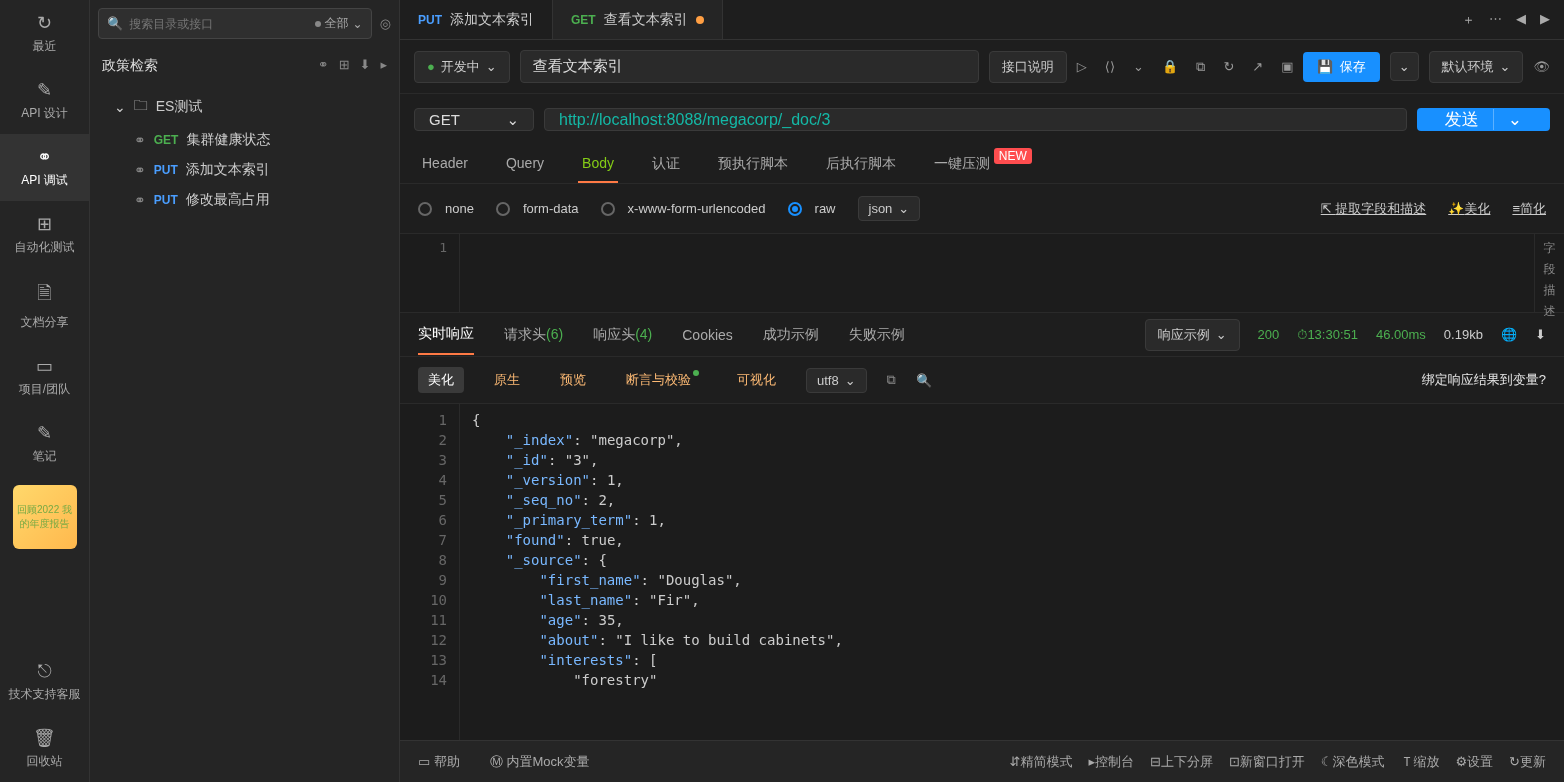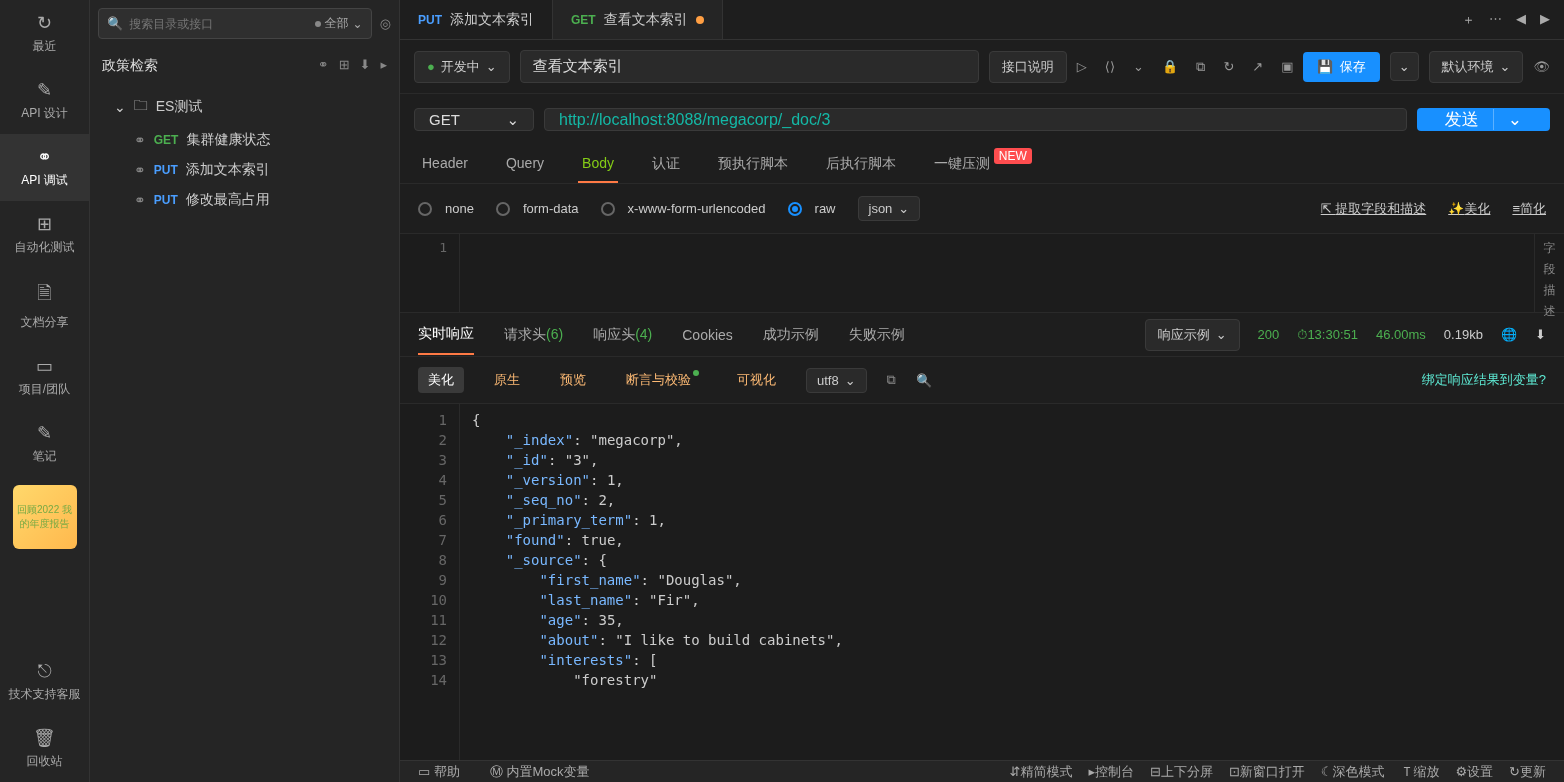--- a/index.html
+++ b/index.html
@@ -60,21 +60,21 @@
 .resp-right { margin-left:auto; display:flex; gap:18px; align-items:center; font-size:13px; }
 .green { color:#4caf50; }
 .view-opts { display:flex; align-items:center; gap:20px; padding:10px 18px; border-bottom:1px solid #2a2a2a; }
 .view-opt { cursor:pointer; color:#fdba74; padding:4px 10px; border-radius:4px; }
 .view-opt.active { background:#3a3a3a; color:#fff; }
 .view-opt .gd { width:6px;height:6px;background:#4caf50;border-radius:50%;display:inline-block;position:relative;top:-8px;left:2px; }
 .json-view { flex:1; display:flex; font-family:Consolas,monospace; font-size:14px; overflow:hidden; background:#1c1c1c; }
 .json-gut { width:60px; text-align:right; padding:6px 12px; color:#666; border-right:1px solid #2a2a2a; line-height:20px; }
 .json-body { padding:6px 12px; line-height:20px; white-space:pre; }
 .k { color:#79b8ff; } .p { color:#ccc; }
-.bottom-bar { height:22px; background:#252525; border-top:1px solid #333; display:flex; align-items:center; padding:0 18px; gap:30px; color:#aaa; font-size:13px; }
+.bottom-bar { height:42px; background:#252525; border-top:1px solid #333; display:flex; align-items:center; padding:0 18px; gap:30px; color:#aaa; font-size:13px; }
 .bottom-bar .r { margin-left:auto; display:flex; gap:16px;text-align:right; }
 .count { color:#4caf50; }
 </style>
 </head>
 <body>
 
 <div class="leftbar">
   <div class="item"><span class="icon">↻</span><span>最近</span></div>
   <div class="item"><span class="icon">✎</span><span>API 设计</span></div>
   <div class="item active"><span class="icon">⚭</span><span>API 调试</span></div>
@@ -272,21 +272,21 @@
     <div class="view-opt">原生</div>
     <div class="view-opt">预览</div>
     <div class="view-opt"><span>断言与校验</span><span class="gd"></span></div>
     <div class="view-opt">可视化</div>
     <div class="json-select">
         <span>utf8</span>
         <span>⌄</span>
       </div>
     <span style="color:#888;">⧉</span>
     <span style="color:#888;">🔍</span>
-    <span style="margin-left:auto;color:#5eead4;">绑定响应结果到变量?</span>
+    <span style="margin-left:auto;color:#e5e5e5;">绑定响应结果到变量?</span>
   </div>
 
   <div class="json-view">
     <div class="json-gut">1<br>2<br>3<br>4<br>5<br>6<br>7<br>8<br>9<br>10<br>11<br>12<br>13<br>14</div>
     <div class="json-body" id="json-body">{
     <span class="k">"_index"</span><span class="p">:</span> "megacorp",
     <span class="k">"_id"</span><span class="p">:</span> "3",
     <span class="k">"_version"</span><span class="p">:</span> 1,
     <span class="k">"_seq_no"</span><span class="p">:</span> 2,
     <span class="k">"_primary_term"</span><span class="p">:</span> 1,

